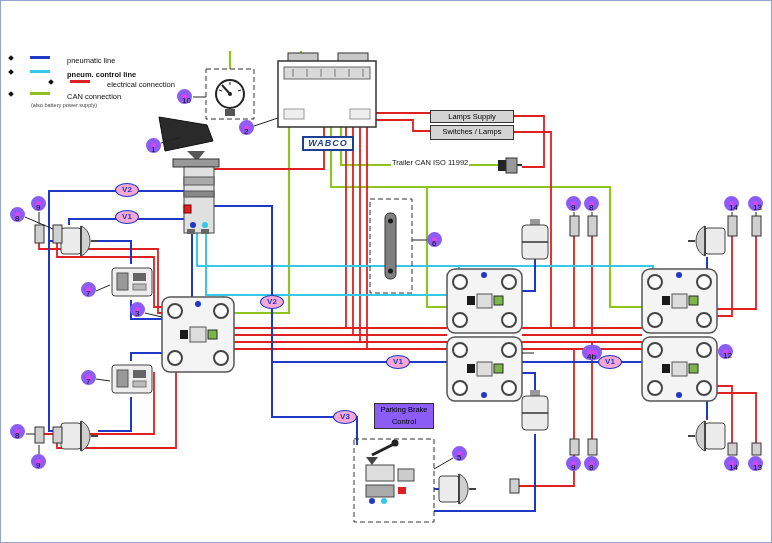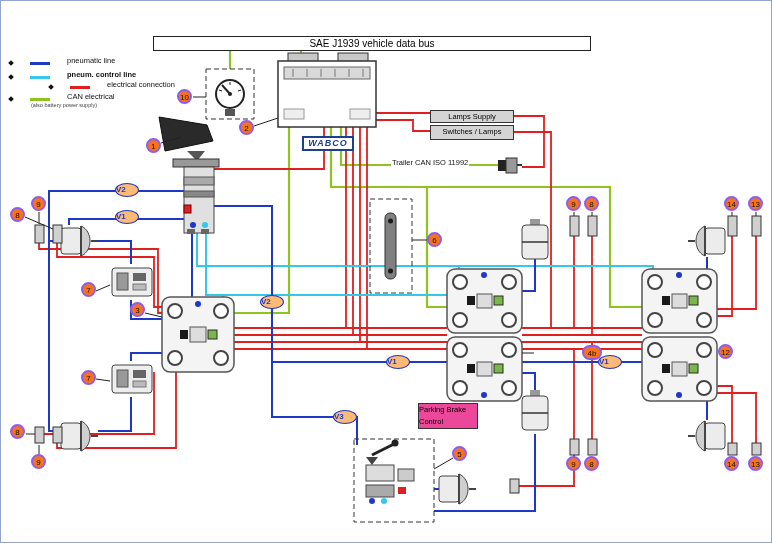--- a/index.html
+++ b/index.html
@@ -1,30 +1,30 @@
 <!DOCTYPE html>
 <html><head>
 <meta charset="utf-8">
 <style>
   html,body{margin:0;padding:0;background:#fff;}
   .stage{position:relative;width:772px;height:543px;background:#fff;border:1px solid #93a5cd;box-sizing:border-box;font-family:"Liberation Sans",sans-serif;overflow:hidden;}
   .stage svg{position:absolute;left:0;top:0;}
   .title-box{position:absolute;left:152px;top:35px;width:438px;height:15px;border:1px solid #222;background:#fff;font:10px/14px "Liberation Sans",sans-serif;text-align:center;box-sizing:border-box;}
-  .lrow{position:absolute;display:flex;align-items:flex-end;gap:17px;font:7.5px "Liberation Sans",sans-serif;color:#111;}
+  .lrow{position:absolute;display:flex;align-items:flex-start;gap:17px;font:7.5px "Liberation Sans",sans-serif;color:#111;}
   .ldot{width:4px;height:4px;background:#111;transform:rotate(45deg);flex:0 0 auto;}
   .sw{width:20px;height:3px;display:inline-block;flex:0 0 auto;}
   .sw0{background:#2038c8}.sw1{background:#35c8e8}.sw2{background:#e02020}.sw3{background:#8fc31f}
   .lnote{position:absolute;font:5.5px "Liberation Sans",sans-serif;color:#444;}
   .gbox{position:absolute;background:#d4d4d4;border:1px solid #333;font:7.5px/11px "Liberation Sans",sans-serif;text-align:center;box-sizing:border-box;}
-  .pbox{position:absolute;background:#ec4899;border:1px solid #333;font:7.5px/12px "Liberation Sans",sans-serif;box-sizing:border-box;margin-left:44px;}
+  .pbox{position:absolute;background:#8b5cf6;border:1px solid #333;font:7.5px/12px "Liberation Sans",sans-serif;text-align:center;box-sizing:border-box;}
   .plain-label{position:absolute;font:7.5px "Liberation Sans",sans-serif;background:#fff;padding:0 1px;color:#111;}
   .wabco{position:absolute;width:52px;height:15px;border:2px solid #1c3f94;color:#1c3f94;background:#fff;font:italic bold 9px/11px "Liberation Sans",sans-serif;letter-spacing:1px;text-align:center;box-sizing:border-box;}
-  .co{position:absolute;width:15px;height:15px;border:2px solid #8b5cf6;border-radius:50%;background:#f97316;color:#111;font:8px/13px "Liberation Sans",sans-serif;text-align:center;box-sizing:border-box;}
+  .co{position:absolute;width:15px;height:15px;border:5px solid #8b5cf6;border-radius:50%;background:#d946ef;color:#111;font:8px/13px "Liberation Sans",sans-serif;text-align:left;box-sizing:border-box;}
   .co.wide{width:20px;border-radius:8px;margin-left:48px;}
-  .vl{position:absolute;width:24px;height:14px;border:1.5px solid #2038c8;border-radius:50%;background:#fdba74;color:#2038c8;font:bold 8px/11px "Liberation Sans",sans-serif;text-align:left;box-sizing:border-box;}
+  .vl{position:absolute;width:24px;height:14px;border:1.5px solid #2038c8;border-radius:50%;background:#f9a8d4;color:#2038c8;font:bold 8px/11px "Liberation Sans",sans-serif;text-align:center;box-sizing:border-box;}
 </style>
 </head>
 <body>
 
 <div class="stage">
 
 <svg width="772" height="543" viewBox="0 0 772 543">
 
   <g stroke="#8fc31f" stroke-width="2.2" fill="none">
     <polyline points="300,50 300,61"></polyline>
@@ -306,41 +306,40 @@
     <line x1="24" y1="216" x2="52" y2="228"></line>
     <line x1="25" y1="433" x2="34" y2="433"></line>
     <line x1="38" y1="453" x2="38" y2="444"></line>
     <line x1="573" y1="211" x2="573" y2="215"></line>
     <line x1="591" y1="211" x2="591" y2="215"></line>
     <line x1="731" y1="211" x2="731" y2="215"></line>
     <line x1="755" y1="211" x2="755" y2="215"></line>
   </g>
 </svg>
 
-<div class="title-box">SAE J1939 vehicle data bus</div>
 
 <div class="lrow" style="left:8px;top:55px;">
   <span class="ldot"></span>
   <span class="sw sw0"></span>
   <span>pneumatic line</span>
 </div>
 <div class="lrow" style="left:8px;top:69px;font-weight:bold;">
   <span class="ldot"></span>
   <span class="sw sw1"></span>
   <span>pneum. control line</span>
 </div>
 <div class="lrow" style="left:8px;top:79px;padding-left:40px;">
   <span class="ldot"></span>
   <span class="sw sw2"></span>
   <span>electrical connection</span>
 </div>
 <div class="lrow" style="left:8px;top:91px;">
   <span class="ldot"></span>
   <span class="sw sw3"></span>
-  <span>CAN electrical</span>
+  <span>CAN connection</span>
 </div>
 <div class="lnote" style="left:30px;top:101px;">(also battery power supply)</div>
 
 <div class="gbox" style="left:429px;top:109px;width:84px;height:13px;">Lamps Supply</div>
 <div class="gbox" style="left:429px;top:124px;width:84px;height:15px;">Switches / Lamps</div>
 <div class="plain-label" style="left:390px;top:157px;text-align:center;">Trailer CAN ISO 11992</div>
 
 <div class="pbox" style="left:373px;top:402px;width:60px;height:26px;">
   <div>Parking Brake</div>
   <div>Control</div>

